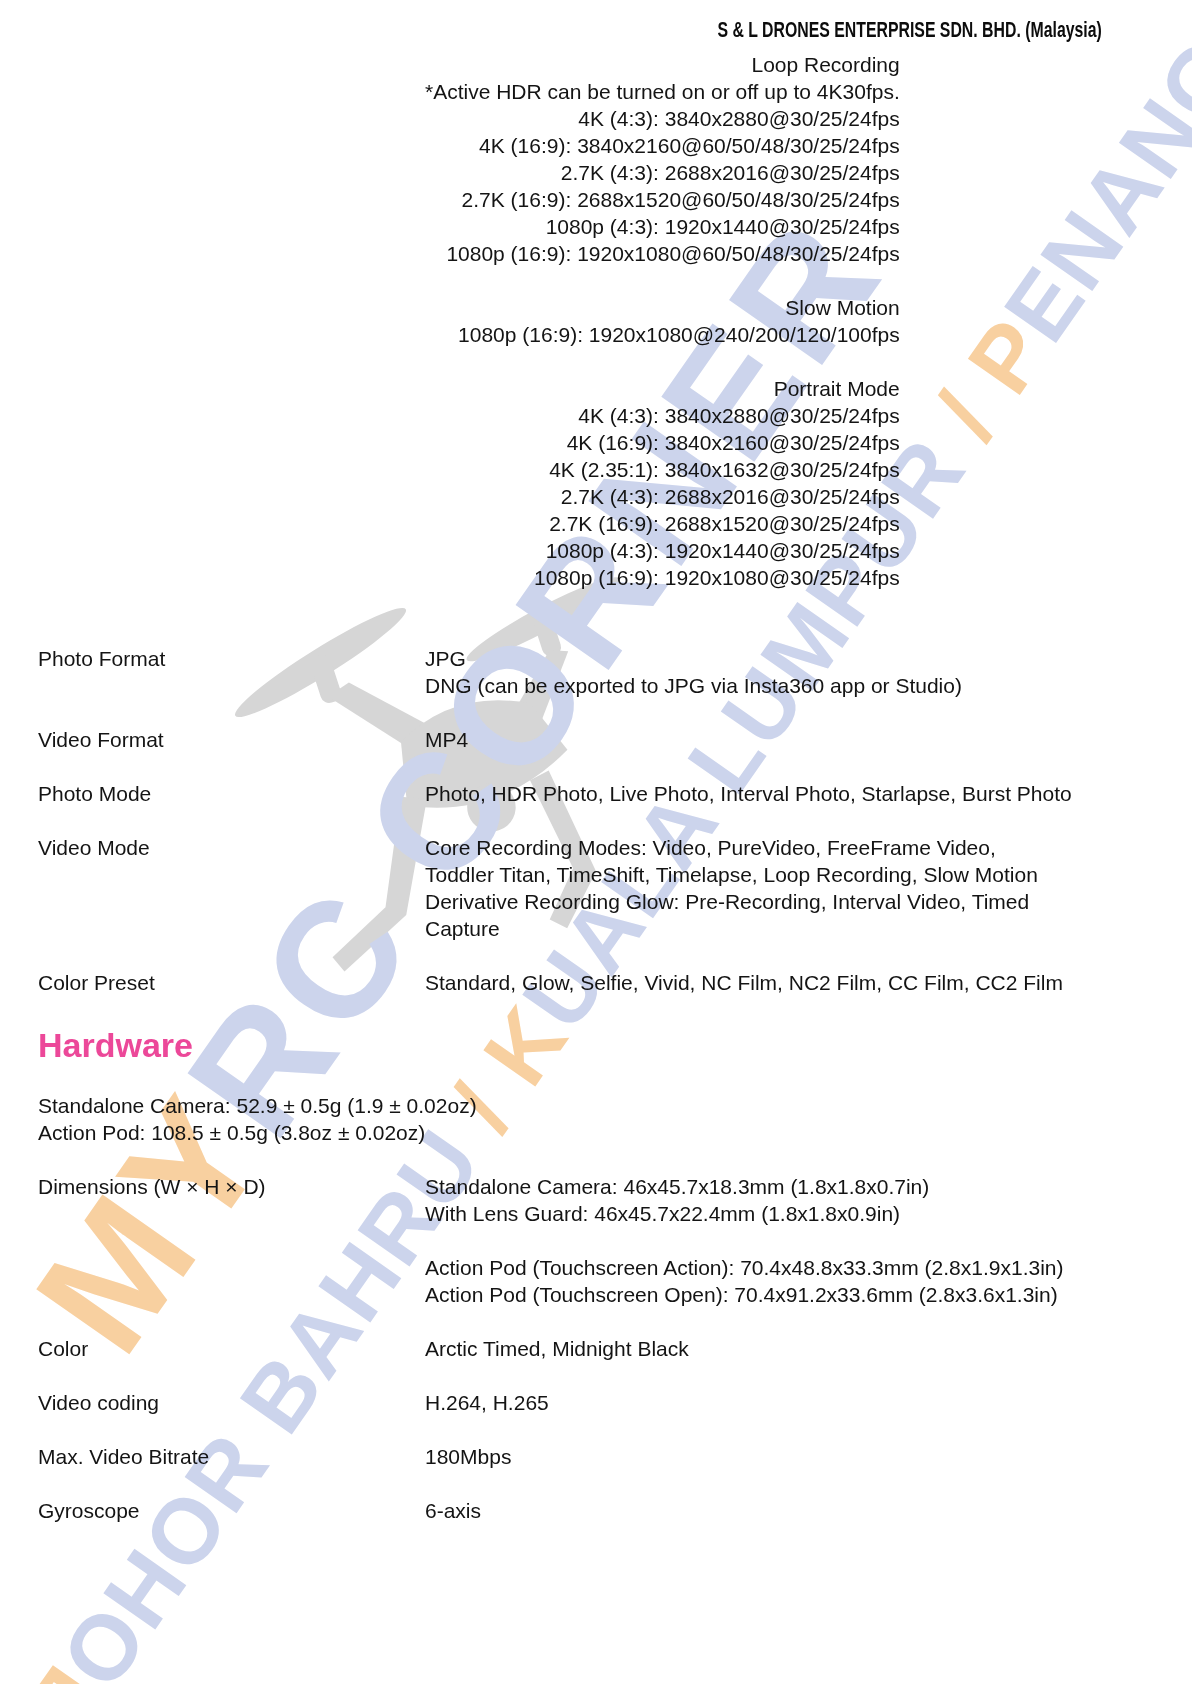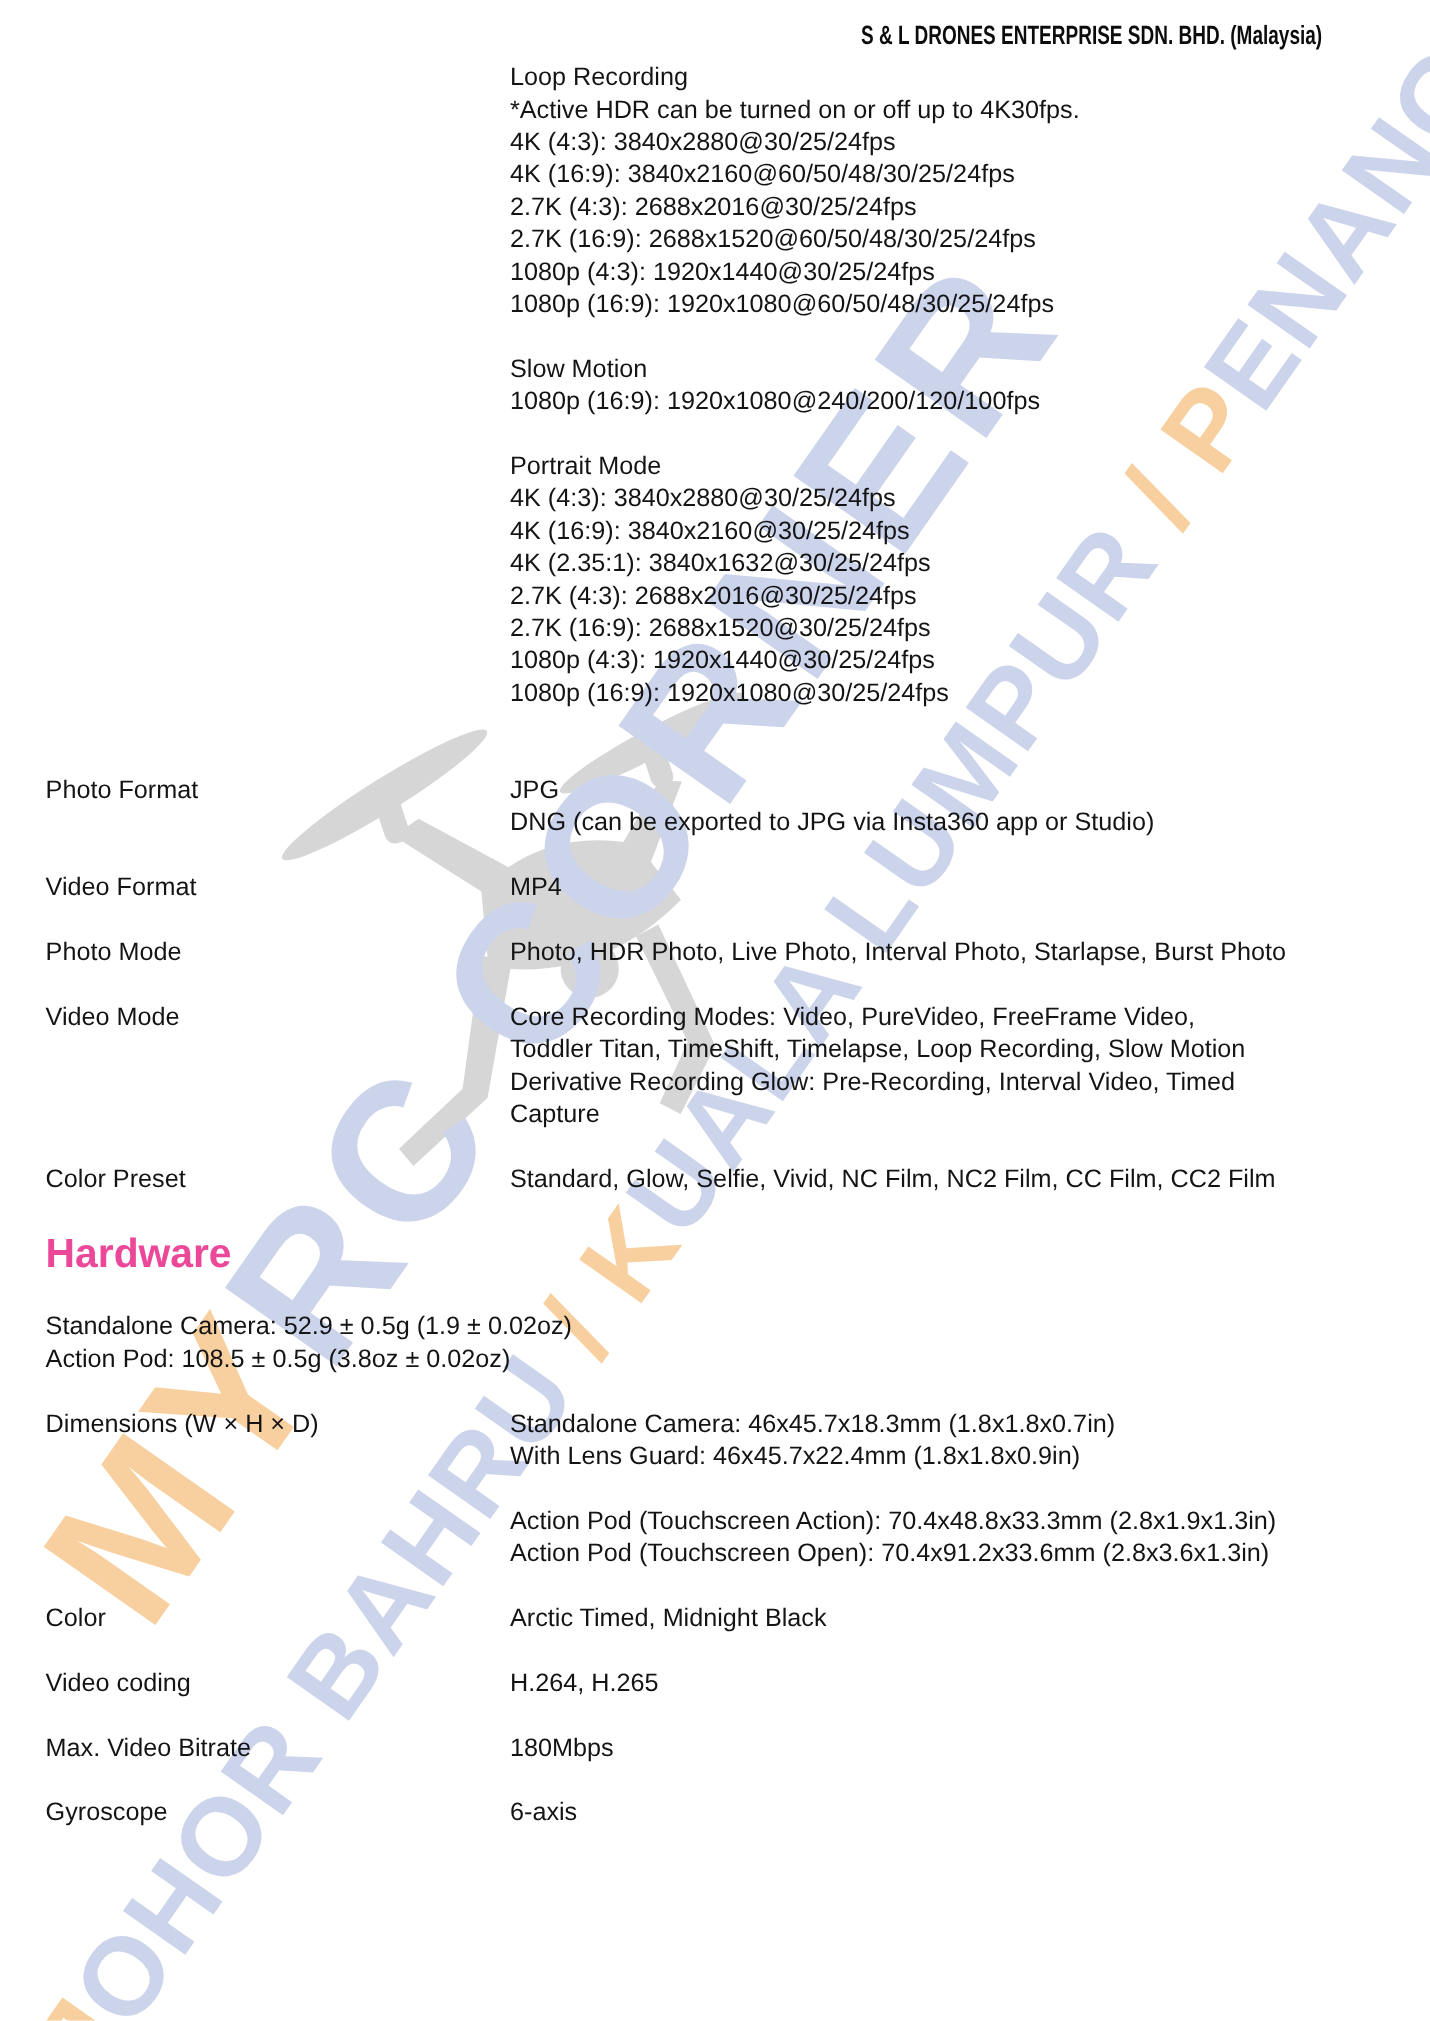--- a/index.html
+++ b/index.html
@@ -21,21 +21,21 @@
   
   .content{position:absolute;inset:0;z-index:1;border-radius:24px;}
   .company-header{
     position:absolute;top:17px;right:90px;font-size:22px;font-weight:bold;color:#0c0c0c;
     white-space:nowrap;
   }
   .company-header .squeeze{display:inline-block;transform:scaleX(0.72);transform-origin:100% 50%;}
   .res-block{
     position:absolute;left:425px;top:51px;font-size:21px;line-height:27px;white-space:nowrap;
   }
-  .res-line{height:27px;}
+  .res-line{height:27px;text-align:right;}
   .res-gap{height:27px;}
   .spec-rows{position:absolute;left:38px;top:645px;width:1150px;font-size:21px;line-height:27px;}
   .spec-row{display:flex;align-items:flex-start;margin-bottom:27px;}
   .spec-label{width:387px;flex:0 0 387px;font-weight:normal;white-space:nowrap;}
   .spec-values{flex:1 1 auto;}
   .spec-value-line{height:27px;white-space:nowrap;}
   .section-heading{
     font-size:34px;line-height:44px;font-weight:bold;margin:6px 0 25px 0;color:#ec4899;
   }
 </style>

